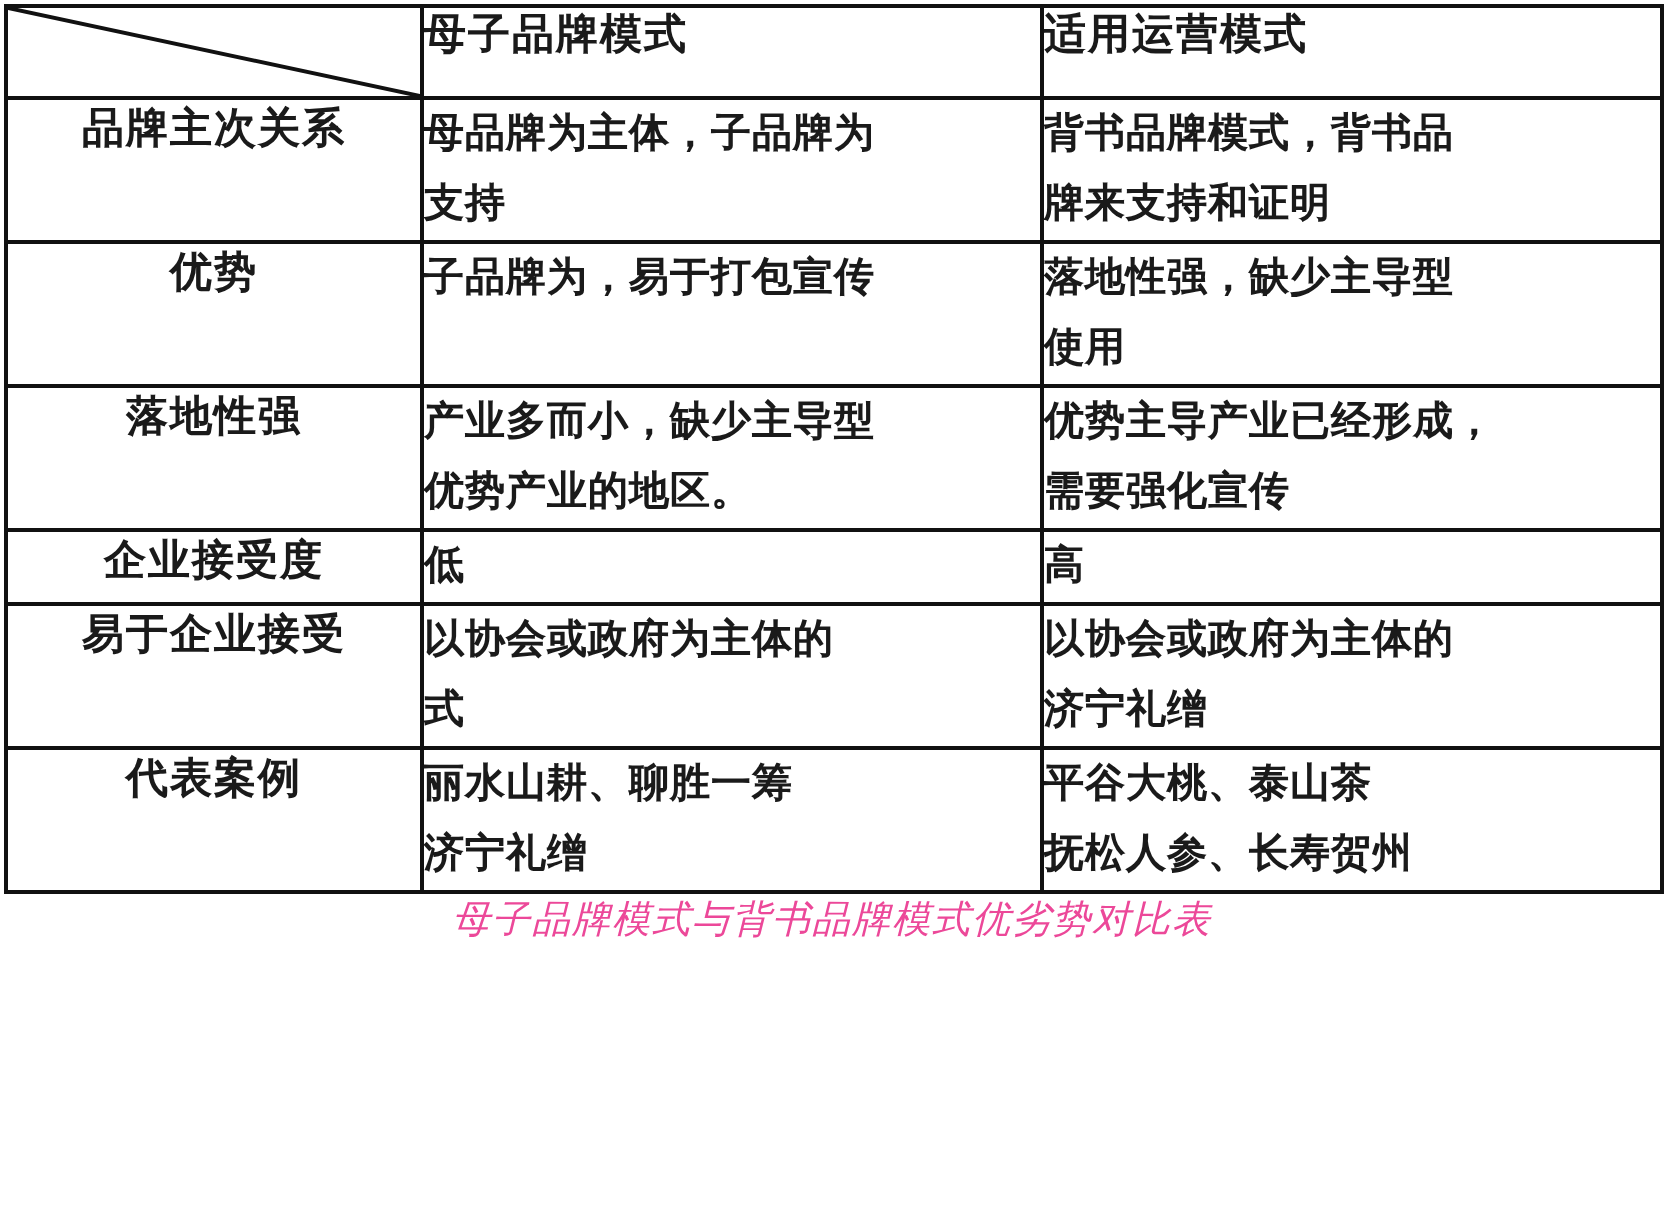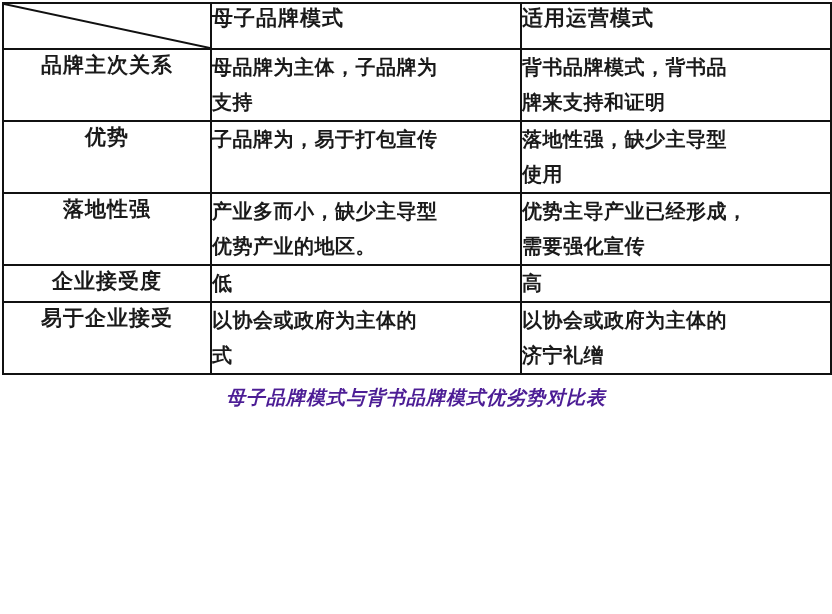--- a/index.html
+++ b/index.html
@@ -66,26 +66,25 @@
   .body-cell {
     font-size: 20px;
     line-height: 1.75;
     padding: 11px 10px 12px 12px;
     letter-spacing: 0.5px;
   }
   .body-cell div { white-space: pre-wrap; font-weight: bold; }
   .caption {
     text-align: center;
     font-family: "Liberation Serif", serif;
-    font-weight: bold;
+    font-weight: normal;
     font-style: italic;
     font-size: 19px;
-    margin-top: 10px;
     letter-spacing: 1px;
-    color: #4c1d95;
+    color: #ec4899;
   }
 </style>
 </head>
 <body>
 
 <div class="page">
 
   <table class="compare">
     <colgroup>
         <col class="c1">
@@ -149,18 +148,29 @@
         <td class="label-cell">易于企业接受</td>
         <td class="body-cell">
             <div>以协会或政府为主体的
 式</div>
           </td>
         <td class="body-cell">
             <div>以协会或政府为主体的
 济宁礼缯</div>
           </td>
       </tr>
+      <tr>
+        <td class="label-cell">代表案例</td>
+        <td class="body-cell">
+            <div>丽水山耕、聊胜一筹
+济宁礼缯</div>
+          </td>
+        <td class="body-cell">
+            <div>平谷大桃、泰山茶
+抚松人参、长寿贺州</div>
+          </td>
+      </tr>
     </tbody>
   </table>
 
   <div class="caption">母子品牌模式与背书品牌模式优劣势对比表</div>
 
 </div>
 
 </body></html>

